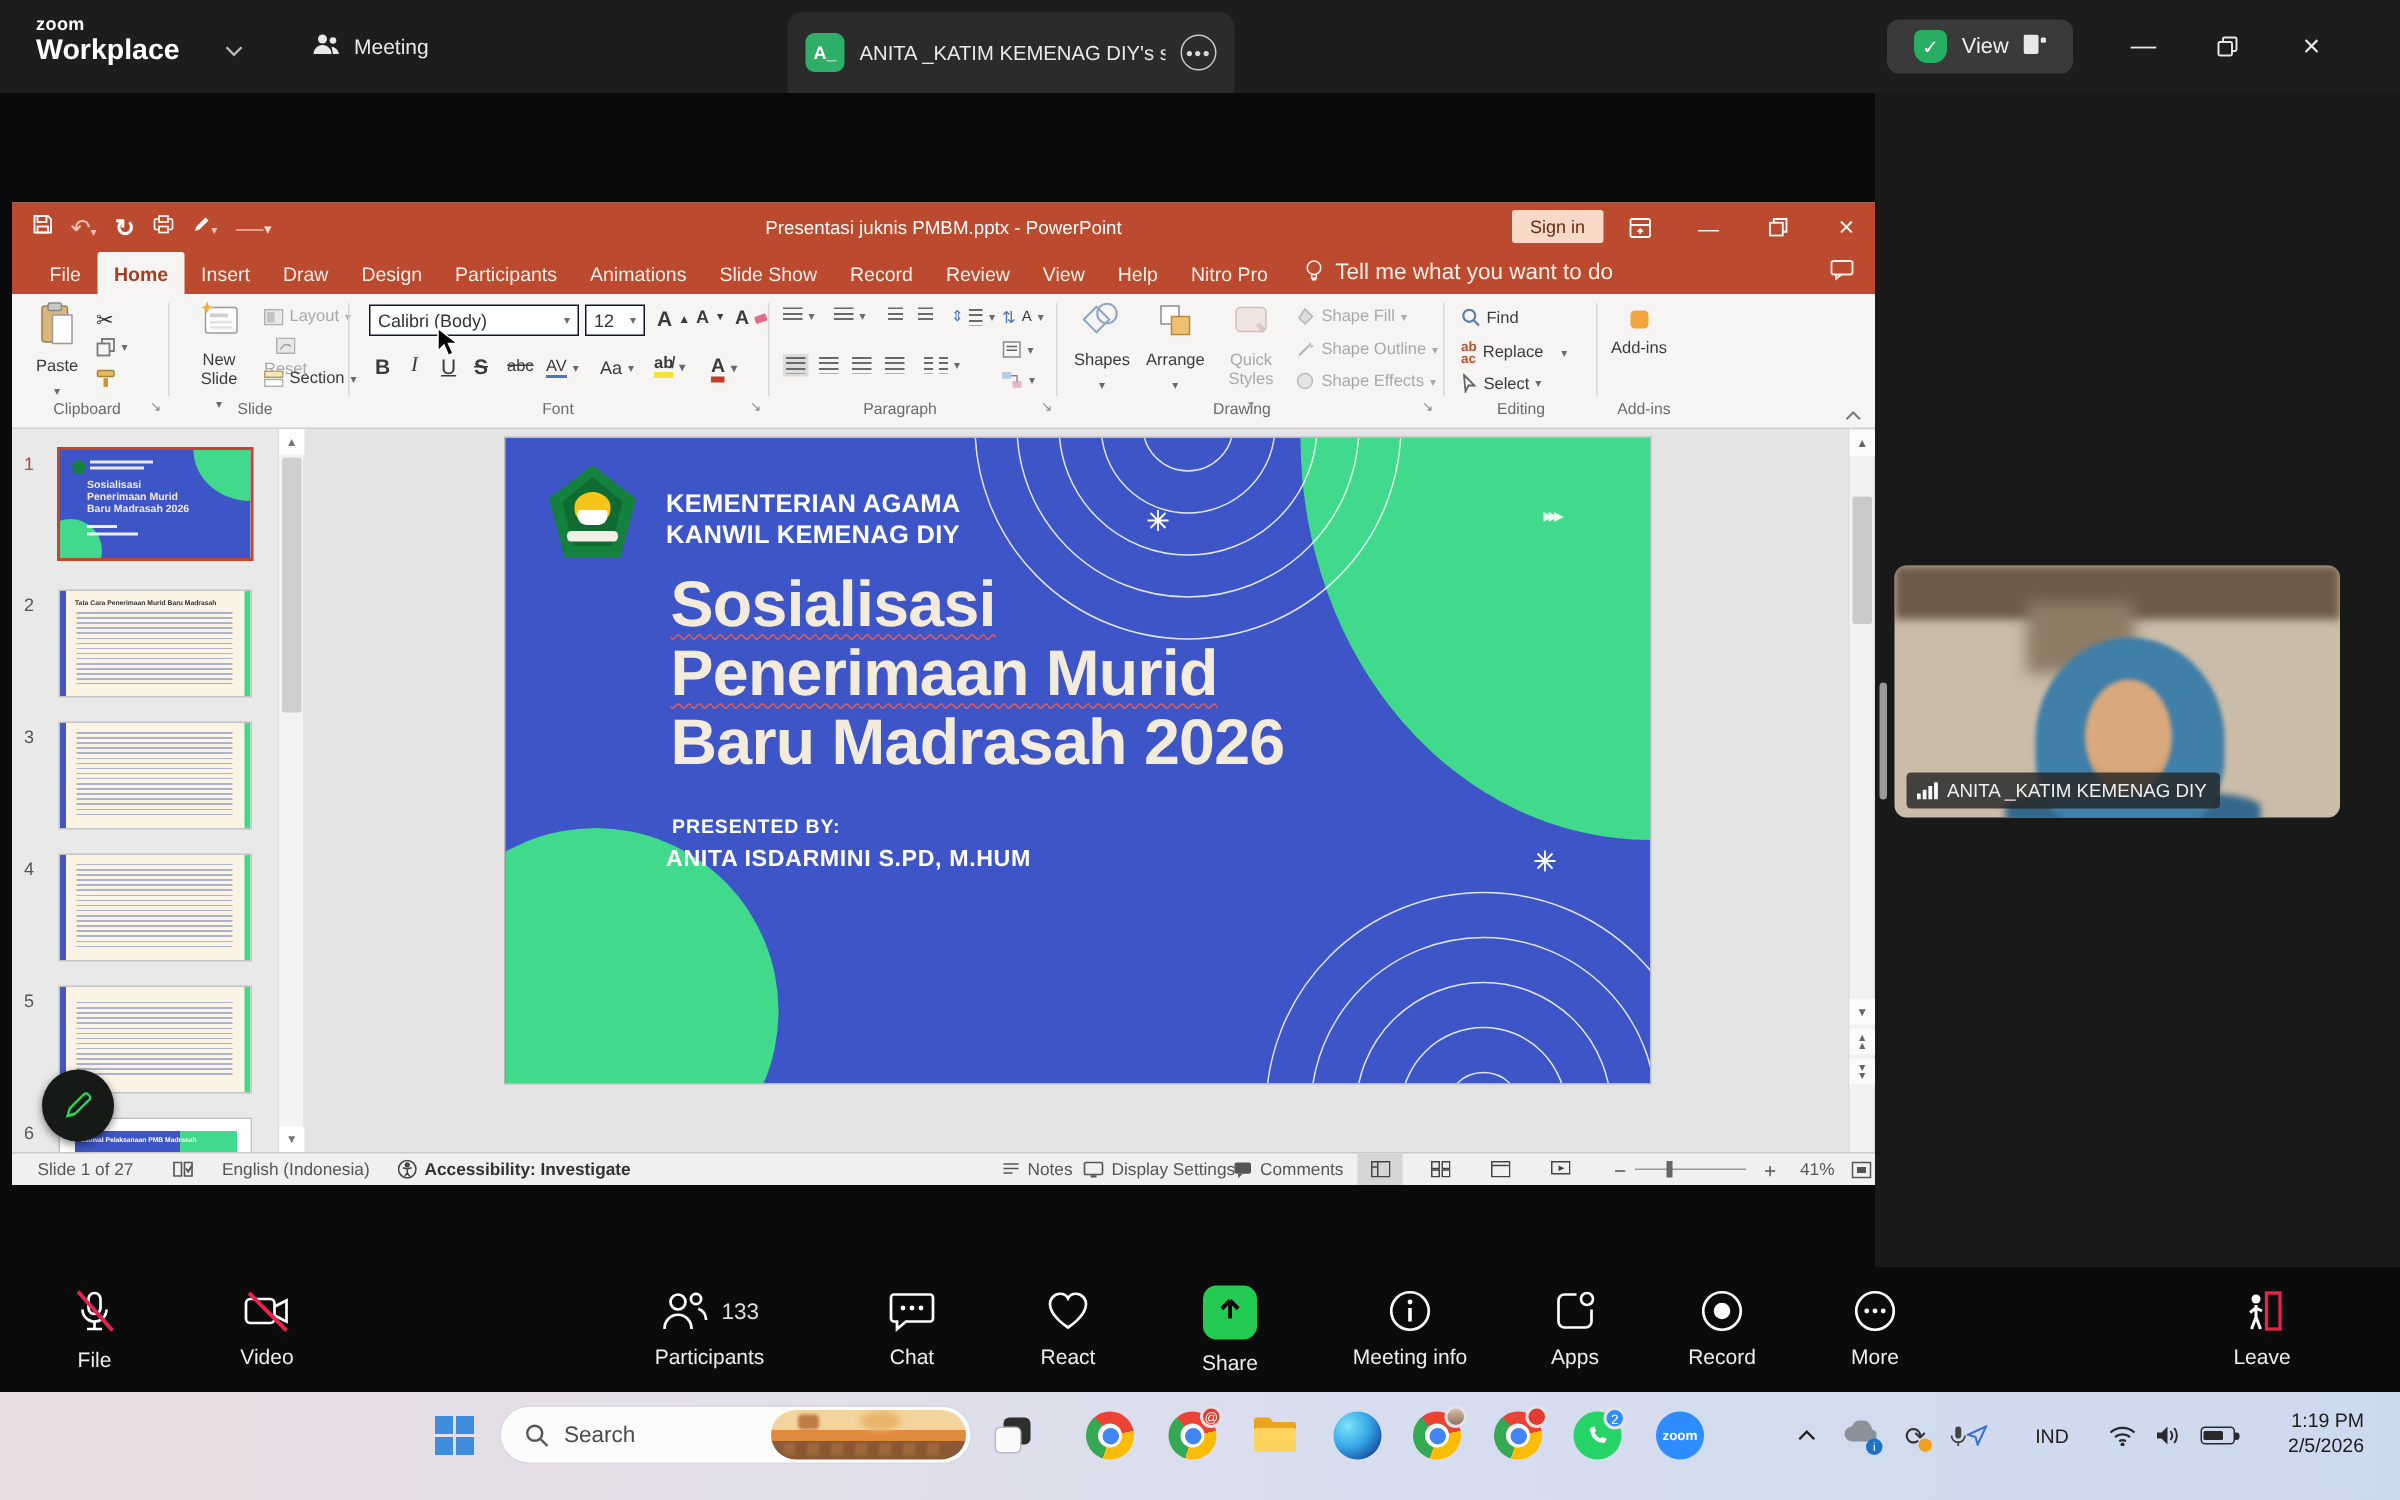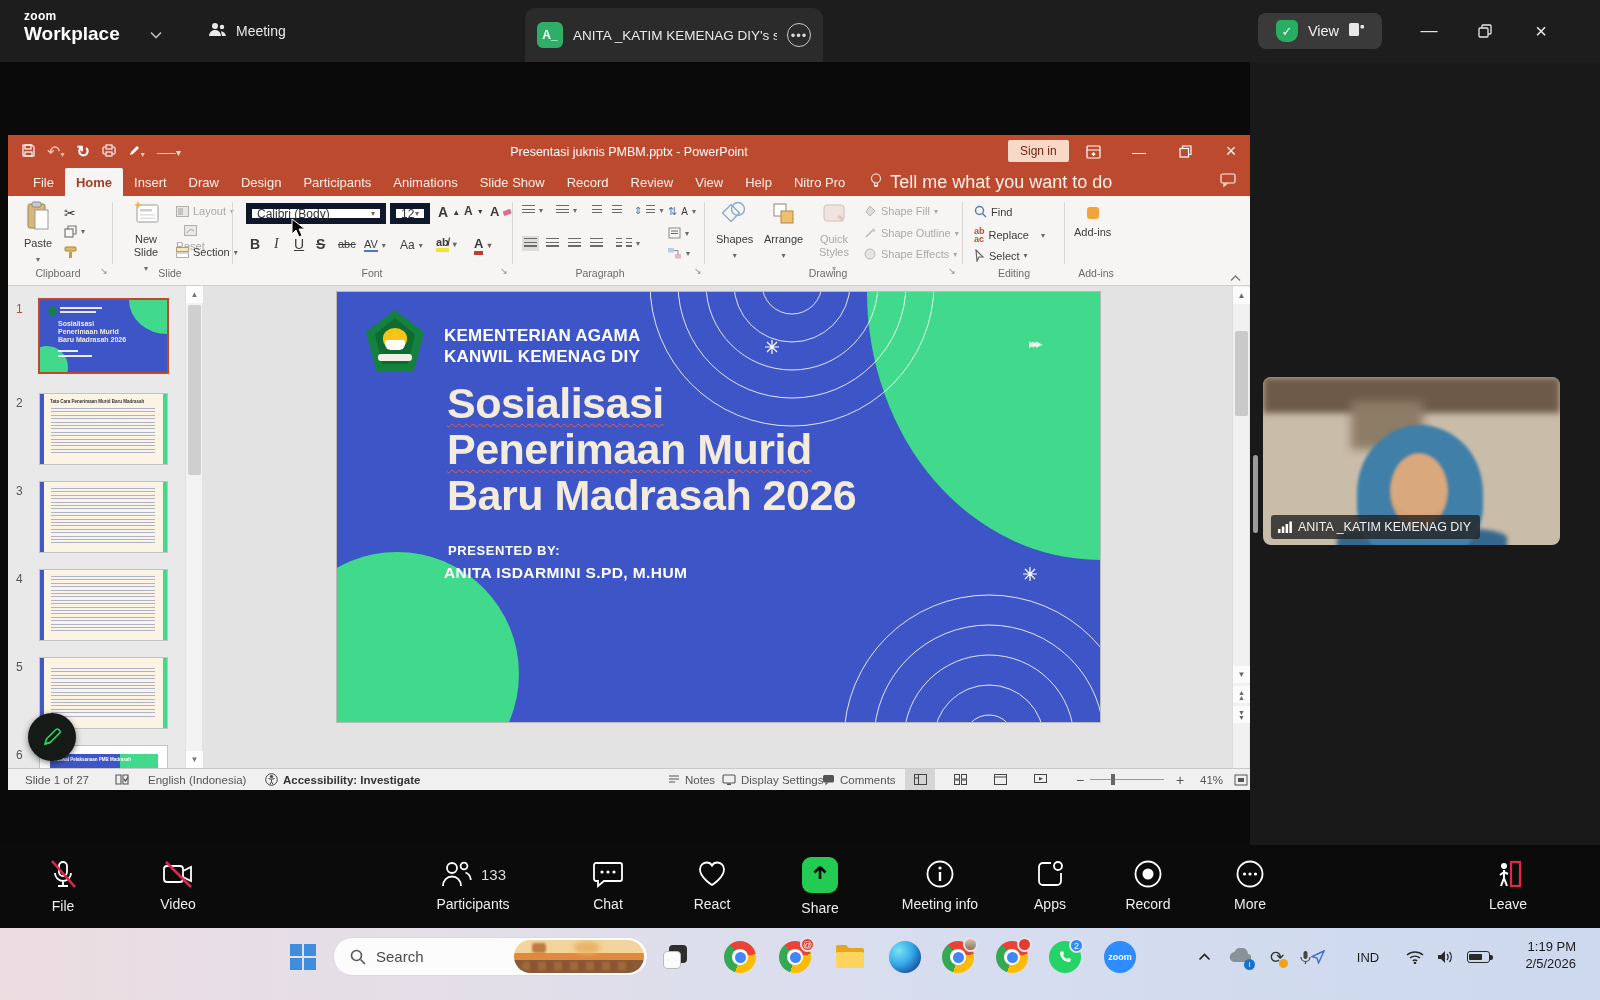--- a/index.html
+++ b/index.html
@@ -31,33 +31,33 @@
   .ppt { position:absolute; left:8px; top:135px; width:1242px; height:655px; background:#f6f5f3; }
   .ppt-titlebar { position:absolute; left:0; top:0; width:100%; height:33px; background:#bb4a2e; }
   .qat { position:absolute; left:14px; top:0; height:33px; display:flex; align-items:center; gap:12px; color:#ffe3d8; }
   .ppt-title { position:absolute; left:0; top:0; width:100%; height:33px; display:flex; align-items:center; justify-content:center; color:#fff; font-size:12.5px; pointer-events:none; }
   .signin { position:absolute; left:1000px; top:5px; height:22px; padding:0 12px; background:#f8d8c6; color:#6e2714; font-size:12px; display:flex; align-items:center; border-radius:2px; }
   .tb-ico { position:absolute; top:0; height:33px; width:38px; display:flex; align-items:center; justify-content:center; color:#fff; font-size:14px; }
 
   .ppt-menu { position:absolute; left:0; top:33px; width:100%; height:28px; background:#bb4a2e; display:flex; align-items:center; }
   .mtab { color:#fdefe9; font-size:13px; padding:5px 11px; height:28px; display:flex; align-items:center; }
   .mtab.active { background:#f6f5f3; color:#a63d22; font-weight:bold; border-radius:2px 2px 0 0; }
-  .tellme { display:flex; align-items:flex-start; gap:8px; color:#fdefe9; font-size:18px; margin-left:14px; }
+  .tellme { display:flex; align-items:flex-start; gap:8px; color:#fdefe9; font-size:15px; margin-left:14px; }
 
   .ribbon { position:absolute; left:0; top:61px; width:100%; height:90px; background:#f6f5f3; border-bottom:1px solid #d2d0cd; }
   .rsep { position:absolute; top:6px; width:1px; height:62px; background:#d9d7d4; }
   .rlabel { position:absolute; top:71px; font-size:10.5px; color:#6b6b6b; text-align:center; transform:translateX(-50%); white-space:nowrap; }
   .launcher { position:absolute; top:70px; font-size:9px; color:#8a8a8a; }
   .rtxt { font-size:11px; color:#3b3b3b; }
   .gray { color:#a9a9a9 !important; }
   .dd { font-size:8px; color:#6a6a6a; }
   .rbig { position:absolute; top:5px; display:flex; flex-direction:column; align-items:center; gap:3px; font-size:11px; color:#3b3b3b; text-align:center; line-height:13px; }
   .rsmall { position:absolute; display:flex; align-items:center; gap:4px; font-size:11px; color:#3b3b3b; }
   .bars-icon { display:inline-block; width:13px; height:11px; background:repeating-linear-gradient(#6a6a6a 0 1.3px, transparent 1.3px 3.6px); }
-  .combo { position:absolute; background:#fff; border:6px solid #0f172a; display:flex; align-items:center; font-size:12px; color:#333; padding:0 5px; justify-content:space-between; }
+  .combo { position:absolute; background:#fff; border:1px solid #0f172a; display:flex; align-items:center; font-size:12px; color:#333; padding:0 5px; justify-content:space-between; }
   .glyph { font-size:14px; color:#333; }
   .ribbon-collapse { position:absolute; left:1222px; top:72px; color:#777; }
 
   
   .content { position:absolute; left:0; top:151px; width:100%; height:482px; background:#e3e3e3; }
   .thumb-panel { position:absolute; left:0; top:0; width:194px; height:482px; background:#e9e9e9; }
   .tscroll { position:absolute; left:177px; top:0; width:17px; height:482px; background:#f3f3f3; border-left:1px solid #e0e0e0; }
   .tscroll .btn { position:absolute; left:0; width:17px; height:17px; background:#fdfdfd; color:#777; font-size:8px; display:flex; align-items:center; justify-content:center; }
   .tscroll .thumb { position:absolute; left:2px; width:13px; background:#cfcfcf; border-radius:2px; }
   .tnum { position:absolute; left:8px; width:18px; text-align:left; font-size:12px; color:#555; }

